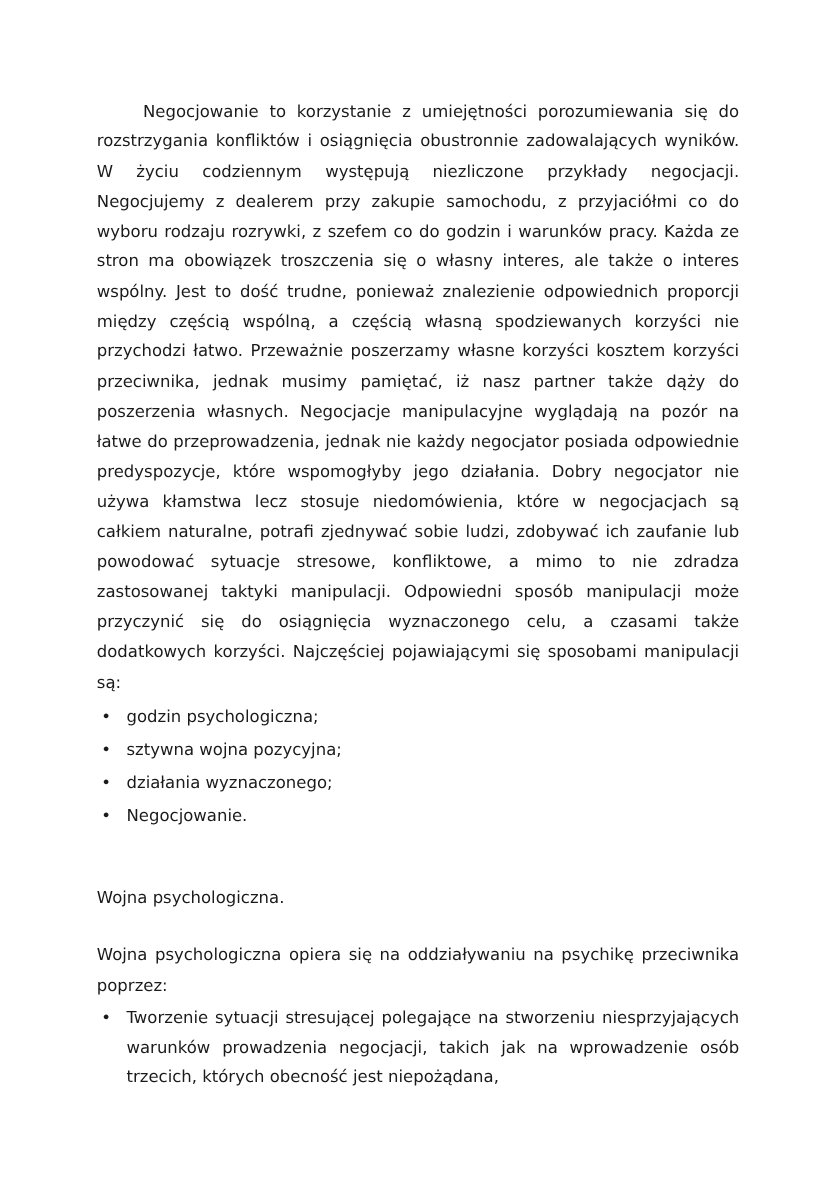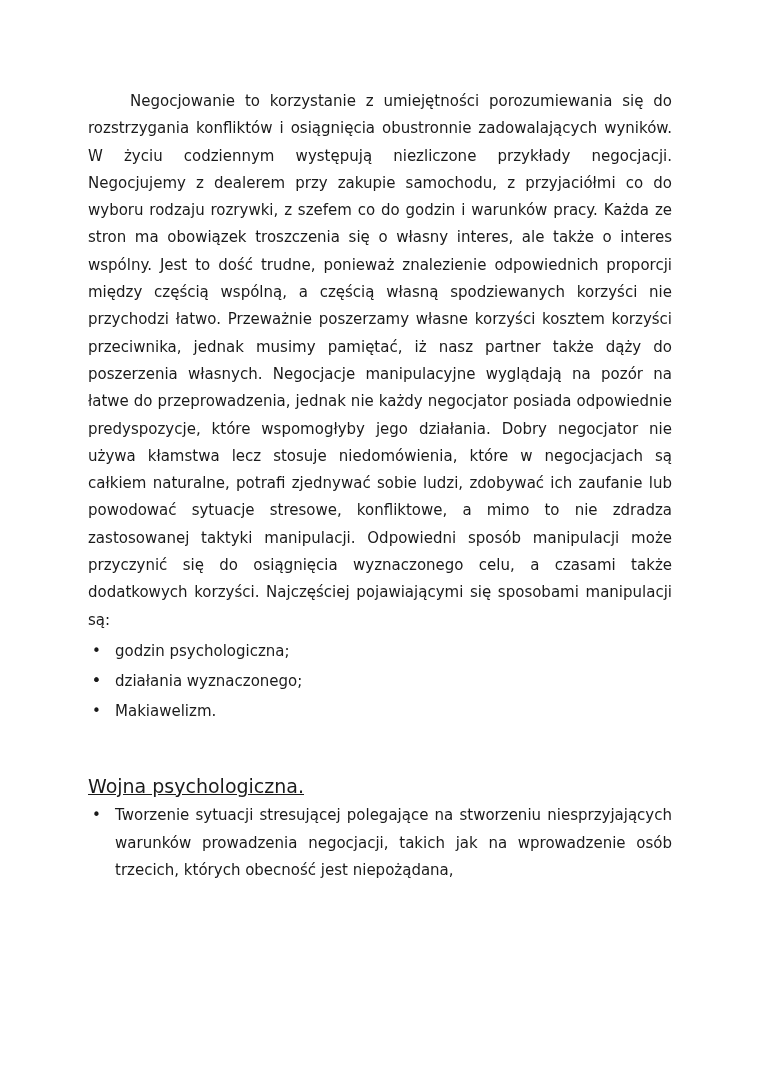--- a/index.html
+++ b/index.html
@@ -44,23 +44,22 @@
   ul.bullet-list.spaced li {
     line-height: 30px;
   }
   ul.bullet-list li .bullet {
     position: absolute;
     left: 4px;
     top: 0;
   }
   h2.section-heading {
     margin: 47px 0 0 0;
-    font-size: 19px;
+    font-size: 15px;
     font-weight: normal;
-    text-decoration: underline;
     line-height: 27.3px;
   }
   .para2 {
     margin-top: 25px !important;
   }
 </style>
 </head>
 <body>
 
 <div class="page">
@@ -70,35 +69,37 @@
 
     <ul class="bullet-list spaced">
 
         <li>
           <span class="bullet">•</span>
           <span>godzin psychologiczna;</span>
         </li>
 
         <li>
           <span class="bullet">•</span>
+          <span>sztywna wojna pozycyjna;</span>
         </li>
 
         <li>
           <span class="bullet">•</span>
           <span>działania wyznaczonego;</span>
         </li>
 
         <li>
           <span class="bullet">•</span>
-          <span>Makiawelizm.</span>
+          <span>Negocjowanie.</span>
         </li>
       </ul>
 
     <h2 class="section-heading">Wojna psychologiczna.</h2>
 
+    <p class="para para2">Wojna psychologiczna opiera się na oddziaływaniu na psychikę przeciwnika poprzez:</p>
 
     <ul class="bullet-list">
 
         <li>
           <span class="bullet">•</span>
           <span>Tworzenie sytuacji stresującej polegające na stworzeniu niesprzyjających warunków prowadzenia negocjacji, takich jak na wprowadzenie osób trzecich, których obecność jest niepożądana,</span>
         </li>
       </ul>
 
   </div>

